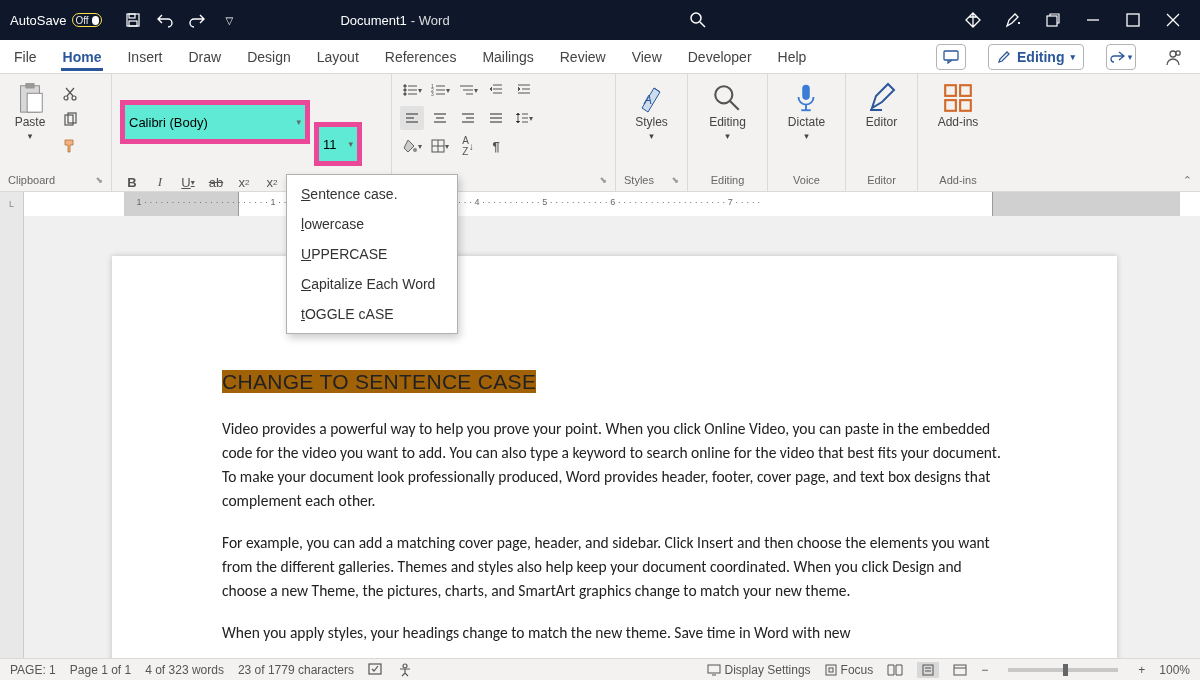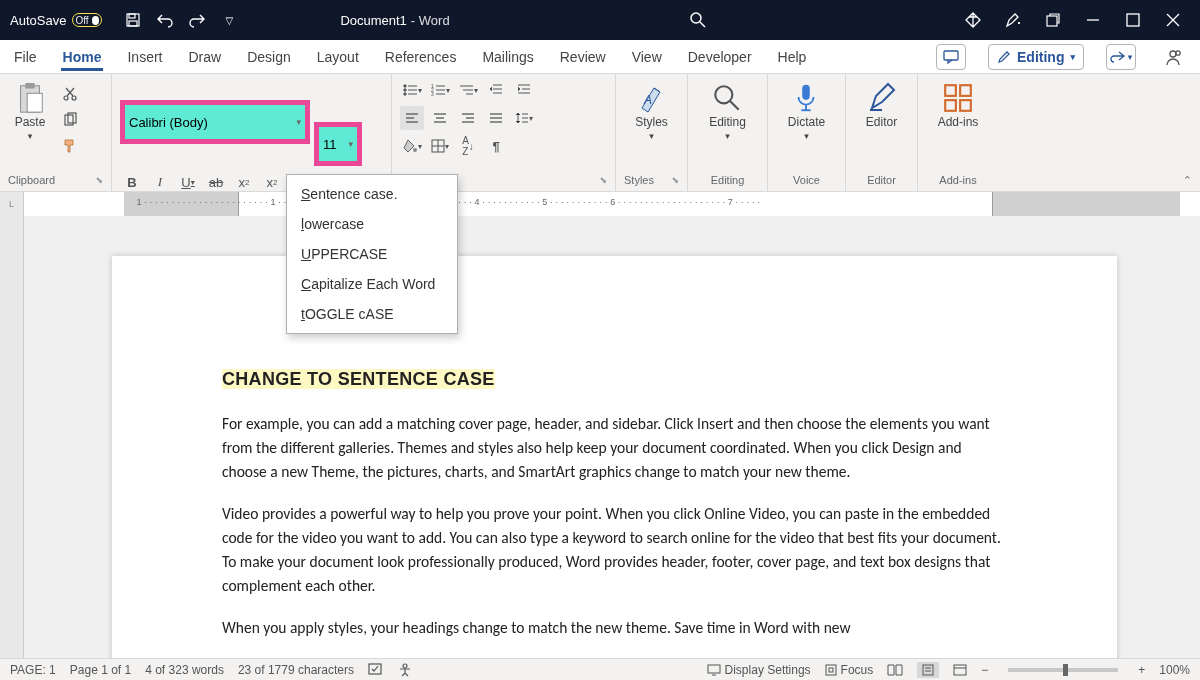--- a/index.html
+++ b/index.html
@@ -54,21 +54,21 @@
 .ruler-corner { width: 24px; background:#e8e8e8; border-right:1px solid #ccc; display:flex; align-items:center; justify-content:center; font-size:9px; color:#888;}
 .ruler { flex:1; background:#fff; position:relative; overflow:hidden; }
 .ruler-scale { position:absolute; left:100px; right:20px; top:0; height:100%; background: linear-gradient(90deg, #d0d0d0 0%, #d0d0d0 100%); }
 .ruler-active { position:absolute; left:214px; width:755px; top:0; height:100%; background:#fff; border-left:1px solid #999; border-right:1px solid #999;}
 
 
 .workarea { position:absolute; top:216px; left:0; right:0; bottom:22px; background:#f0f0f0; display:flex; }
 .vruler { width: 24px; background:#e8e8e8; border-right:1px solid #ccc; }
 .docwrap { flex:1; overflow:hidden; position:relative; }
 .page { position:absolute; left: 88px; top: 40px; width: 1005px; min-height: 800px; background:#fff; box-shadow: 0 0 6px rgba(0,0,0,0.2); padding: 110px 110px 40px 110px; }
-.page .selection { display:inline; background:#fef9c3; font-weight:700; font-size:18px; letter-spacing:0.3px;}
+.page .selection { display:inline; background:#a16207; font-weight:400; font-size:21px; letter-spacing:0.3px;}
 .page p { font-size: 15.5px; line-height: 1.55; color:#222; margin-bottom: 18px; font-family: Calibri, "Segoe UI", sans-serif; }
 
 
 .statusbar { position:absolute; bottom:0; left:0; right:0; height: 22px; background:#f3f2f1; border-top:1px solid #d9d9d9; display:flex; align-items:center; font-size:12px; color:#555; padding: 0 10px; gap: 14px;}
 .statusbar .sp { flex:1; }
 .statusbar .sb { display:flex; align-items:center; gap:4px; cursor:pointer; }
 .statusbar .slider { width:110px; height:4px; background:#c8c8c8; position:relative; margin: 0 6px;}
 .statusbar .slider .thumb { position:absolute; left:50%; top:-4px; width:5px; height:12px; background:#666; }
 
 .collapse { position:absolute; right:8px; bottom:4px; font-size:11px; color:#777; cursor:pointer;}
@@ -512,22 +512,22 @@
       &nbsp;&nbsp;&nbsp;&nbsp;&nbsp;1 · · · · · · · · · · · · · · · · · · · · · · · 1 · · · · · · · · · · · 2 · · · · · · · · · · · 3 · · · · · · · · · · · 4 · · · · · · · · · · · 5 · · · · · · · · · · · 6 · · · · · · · · · · · · · · · · · · · · 7 · · · · ·
     </div>
   </div>
 </div>
 
 <div class="workarea">
   <div class="vruler"></div>
   <div class="docwrap">
     <div class="page">
       <p><span class="selection">CHANGE TO SENTENCE CASE</span></p>
+      <p>Video provides a powerful way to help you prove your point. When you click Online Video, you can paste in the embedded code for the video you want to add. You can also type a keyword to search online for the video that best fits your document. To make your document look professionally produced, Word provides header, footer, cover page, and text box designs that complement each other.</p>
       <p>For example, you can add a matching cover page, header, and sidebar. Click Insert and then choose the elements you want from the different galleries. Themes and styles also help keep your document coordinated. When you click Design and choose a new Theme, the pictures, charts, and SmartArt graphics change to match your new theme.</p>
-      <p>Video provides a powerful way to help you prove your point. When you click Online Video, you can paste in the embedded code for the video you want to add. You can also type a keyword to search online for the video that best fits your document. To make your document look professionally produced, Word provides header, footer, cover page, and text box designs that complement each other.</p>
       <p>When you apply styles, your headings change to match the new theme. Save time in Word with new</p>
     </div>
   </div>
 </div>
 
 <div class="statusbar">
   <span class="sb">PAGE: 1</span>
   <span class="sb">Page 1 of 1</span>
   <span class="sb">4 of 323 words</span>
   <span class="sb">23 of 1779 characters</span>

